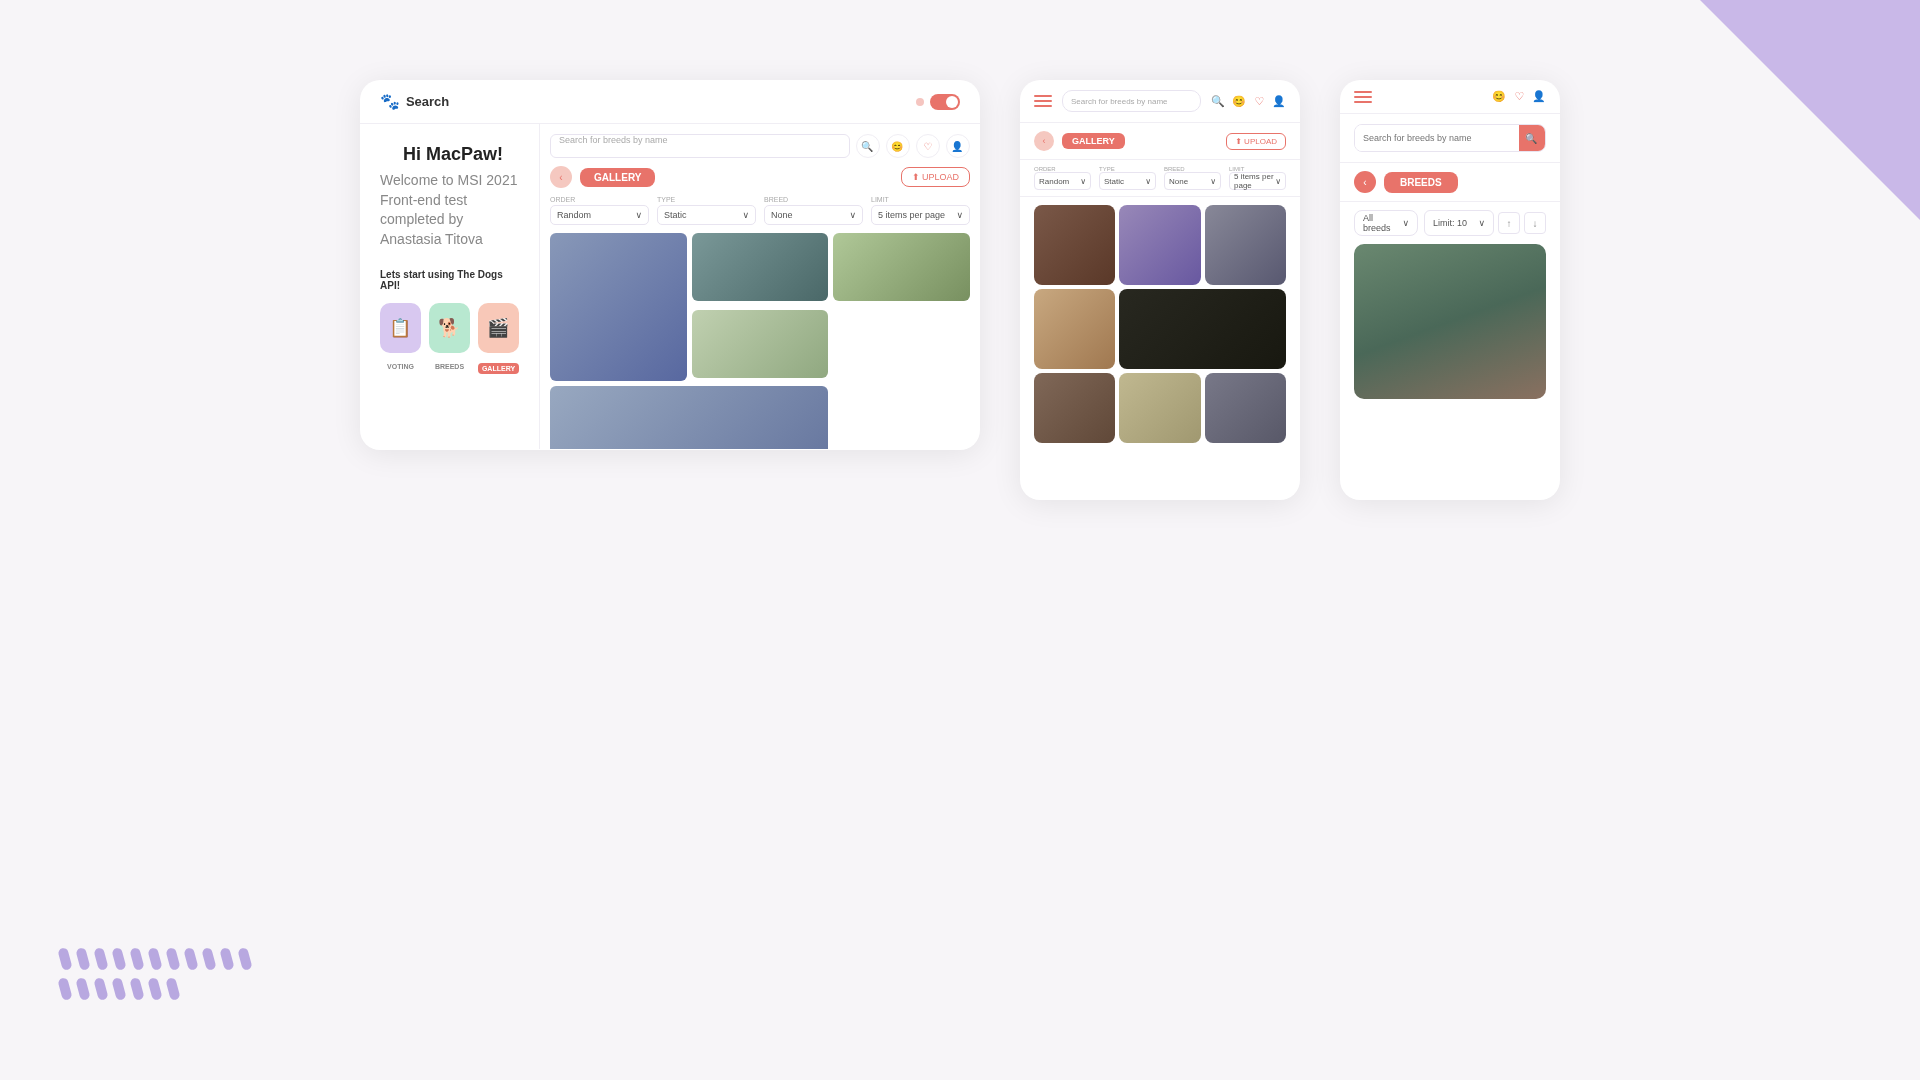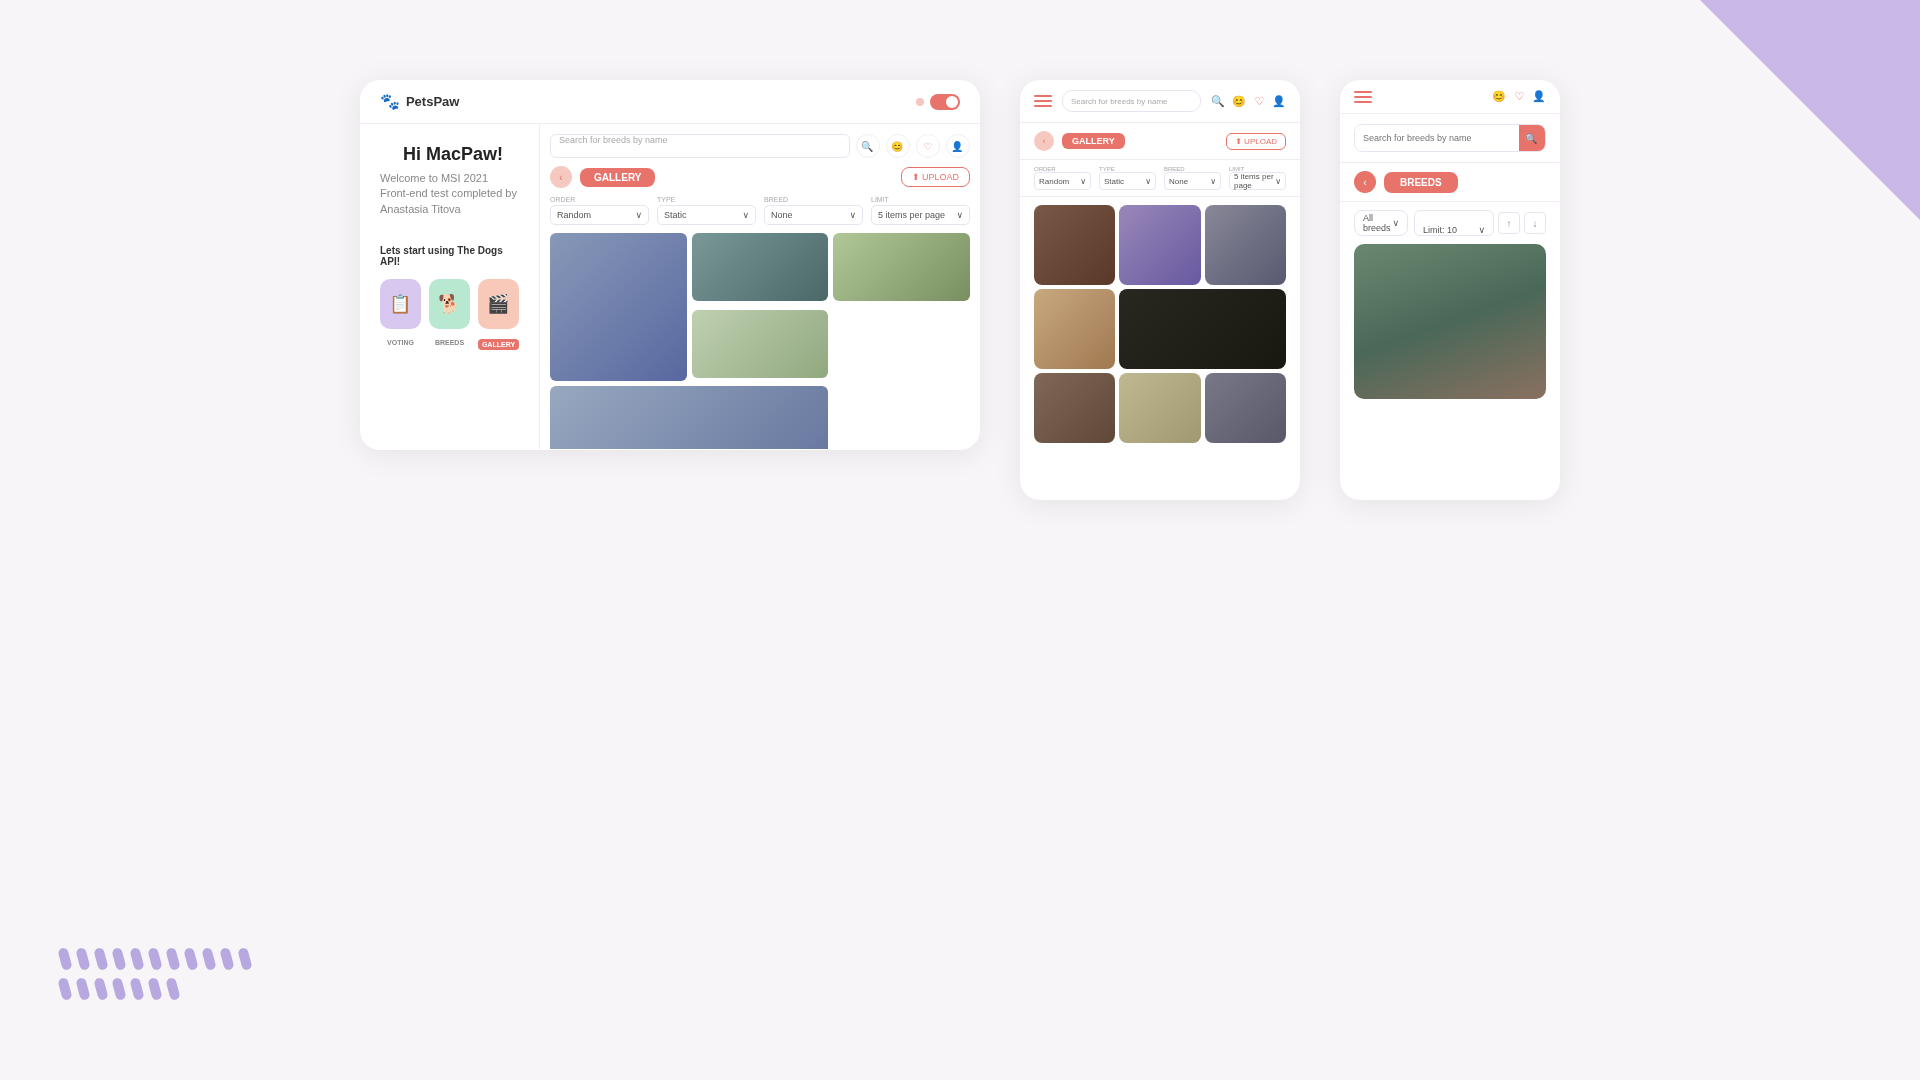--- a/index.html
+++ b/index.html
@@ -129,24 +129,24 @@
       border-right: 1px solid #f0eef4;
     }
     .welcome-title {
       font-size: 18px;
       font-weight: 700;
       color: #222;
       margin-bottom: 6px;
       margin-left: 23px;
     }
     .welcome-subtitle {
-      font-size: 11px;
+      font-size: 14px;
       color: #888;
       line-height: 1.4;
-      margin-bottom: 28px;
+      margin-bottom: 20px;
     }
     .lets-start {
       font-size: 10px;
       font-weight: 600;
       color: #333;
       margin-bottom: 12px;
       margin-top: 12px;
     }
     .action-cards {
       display: flex;
@@ -520,29 +520,29 @@
       border: 1px solid #e8e4f0;
       border-radius: 8px;
       font-size: 9px;
       padding: 0 8px;
       color: #555;
       display: flex;
       align-items: center;
       justify-content: space-between;
     }
     .breeds-limit-select {
-      width: 80px;
+      width: 70px;
       height: 26px;
       border: 1px solid #e8e4f0;
       border-radius: 6px;
       font-size: 9px;
       padding: 0 8px;
       color: #555;
       display: flex;
-      align-items: flex-end;
+      align-items: center;
       justify-content: space-between;
       margin-left: 6px;
     }
     .breeds-sort-btns {
       display: flex;
       gap: 4px;
       margin-left: 4px;
     }
     .sort-btn {
       width: 22px;
@@ -595,21 +595,21 @@
   </div>
 </div>
 
 <div class="main-content">
 
   <div class="card card-desktop">
 
     <div class="card-desktop-header">
       <div class="logo-area">
         <span class="logo-paw">🐾</span>
-        <span class="logo-text">PetsPaw</span>
+        <span class="logo-text">Search</span>
       </div>
       <div class="toggle-area">
         <div class="toggle-dot"></div>
         <div class="toggle-switch"></div>
       </div>
     </div>
 
     <div class="card-desktop-body">
 
       <div class="sidebar-left">

